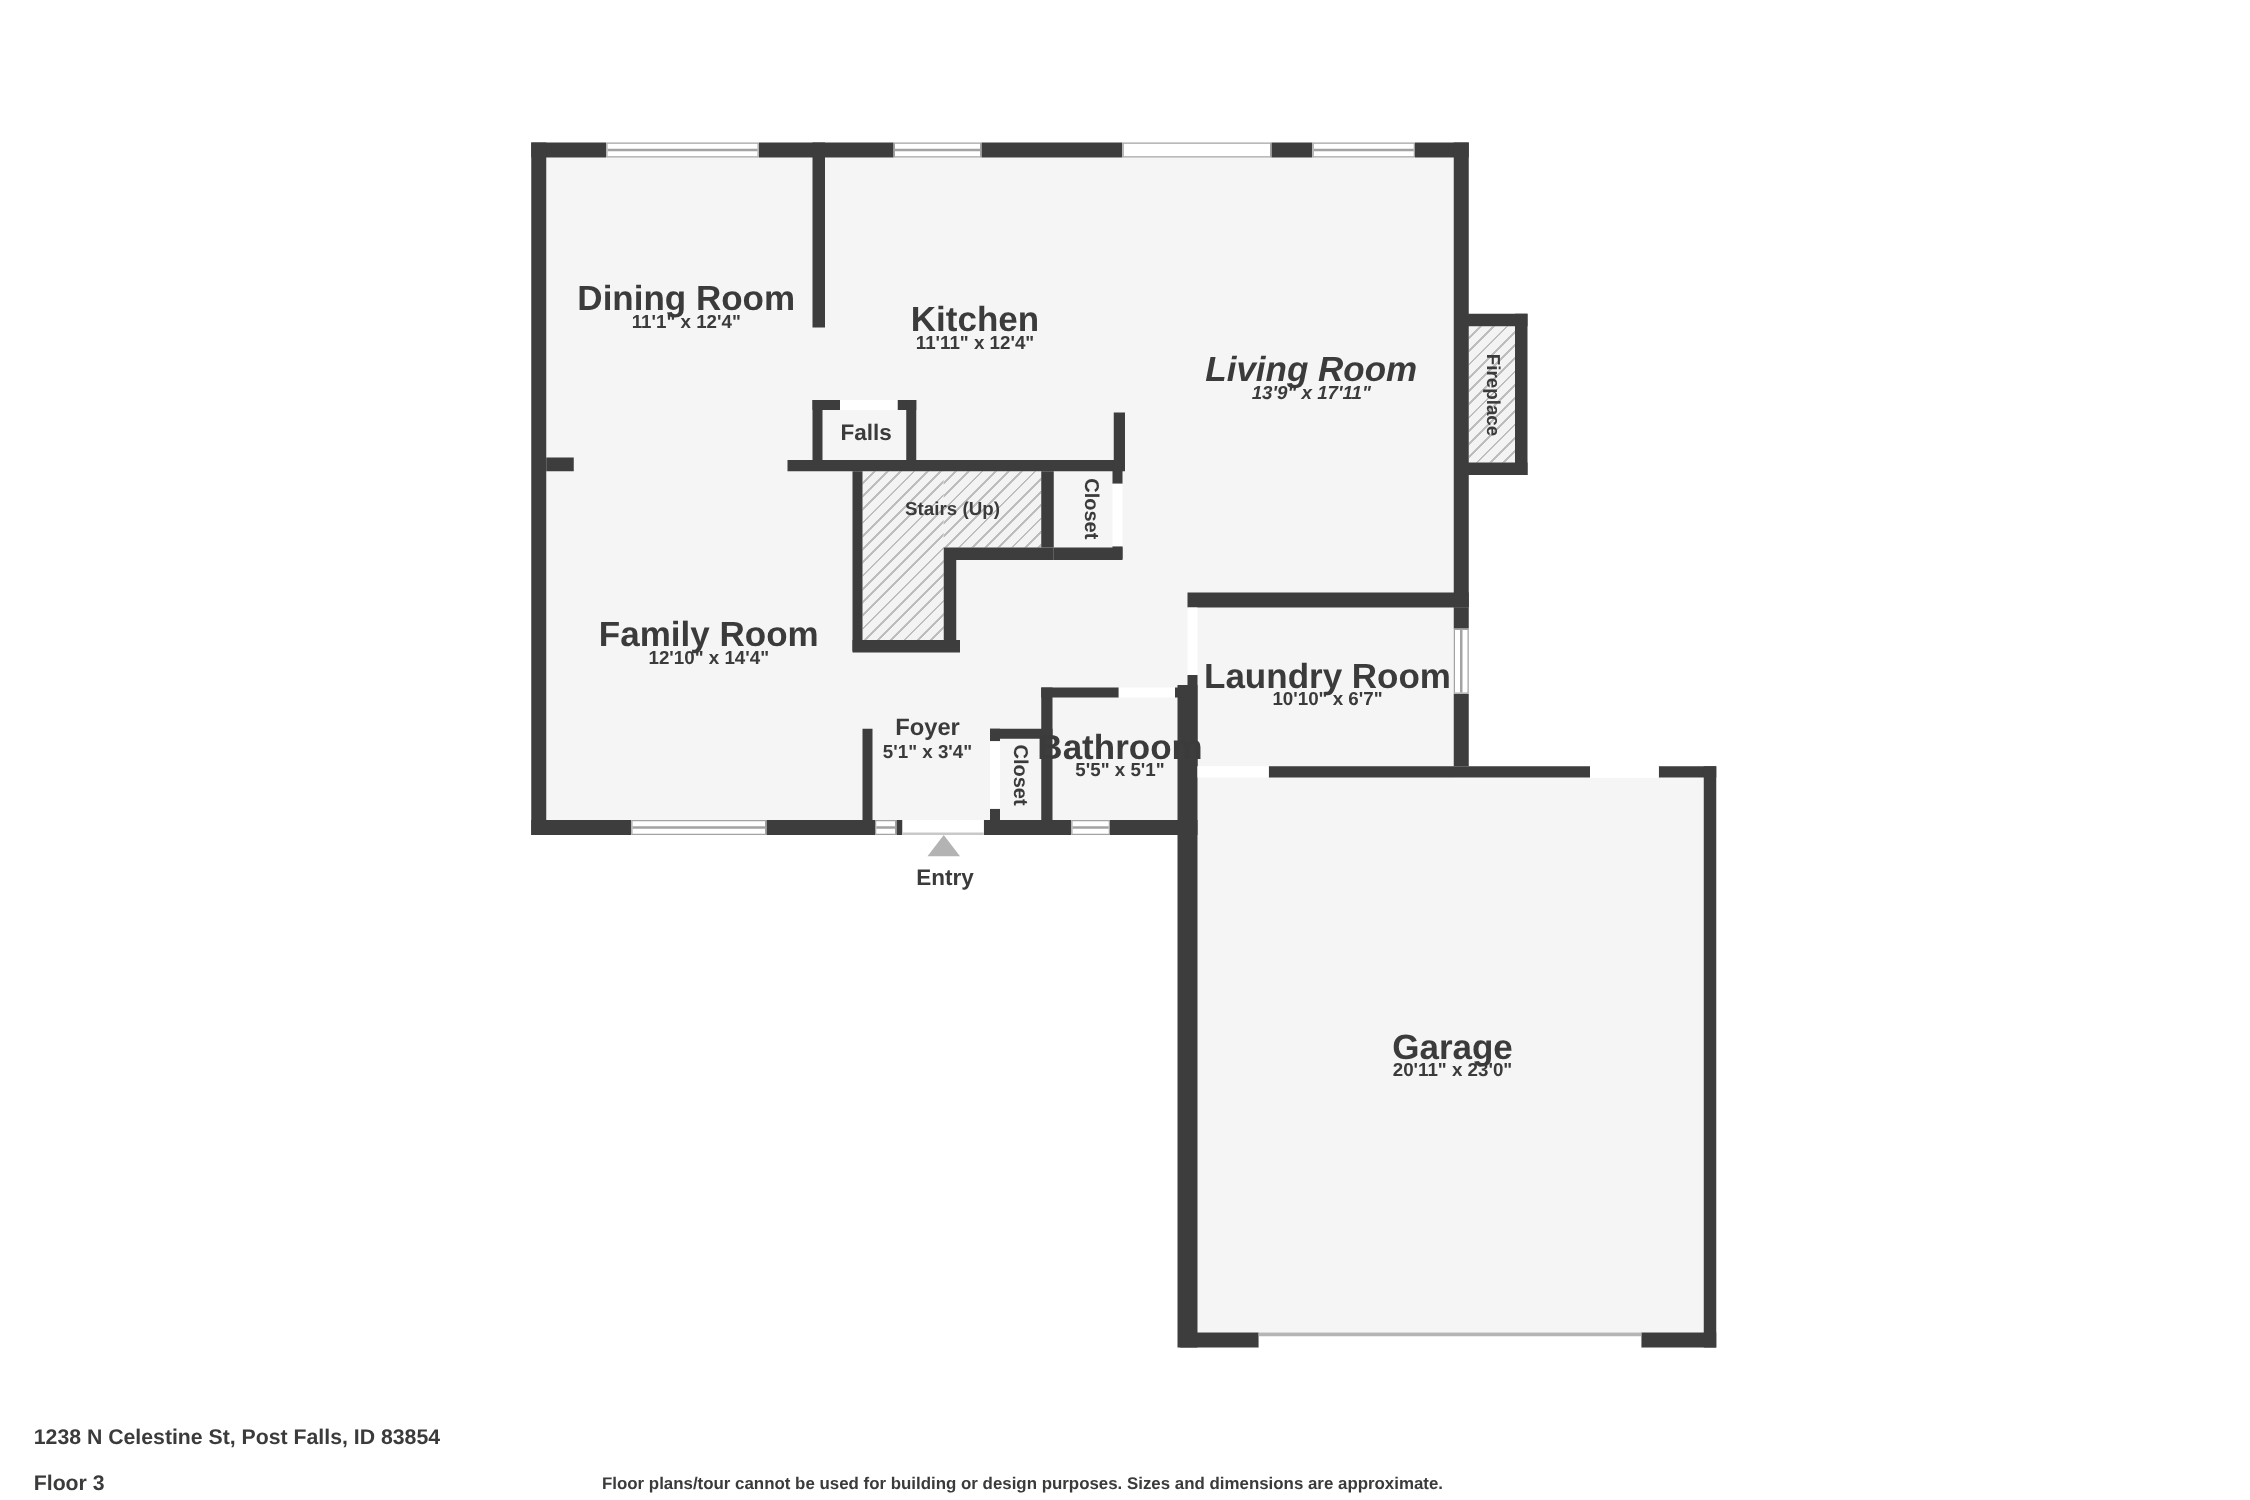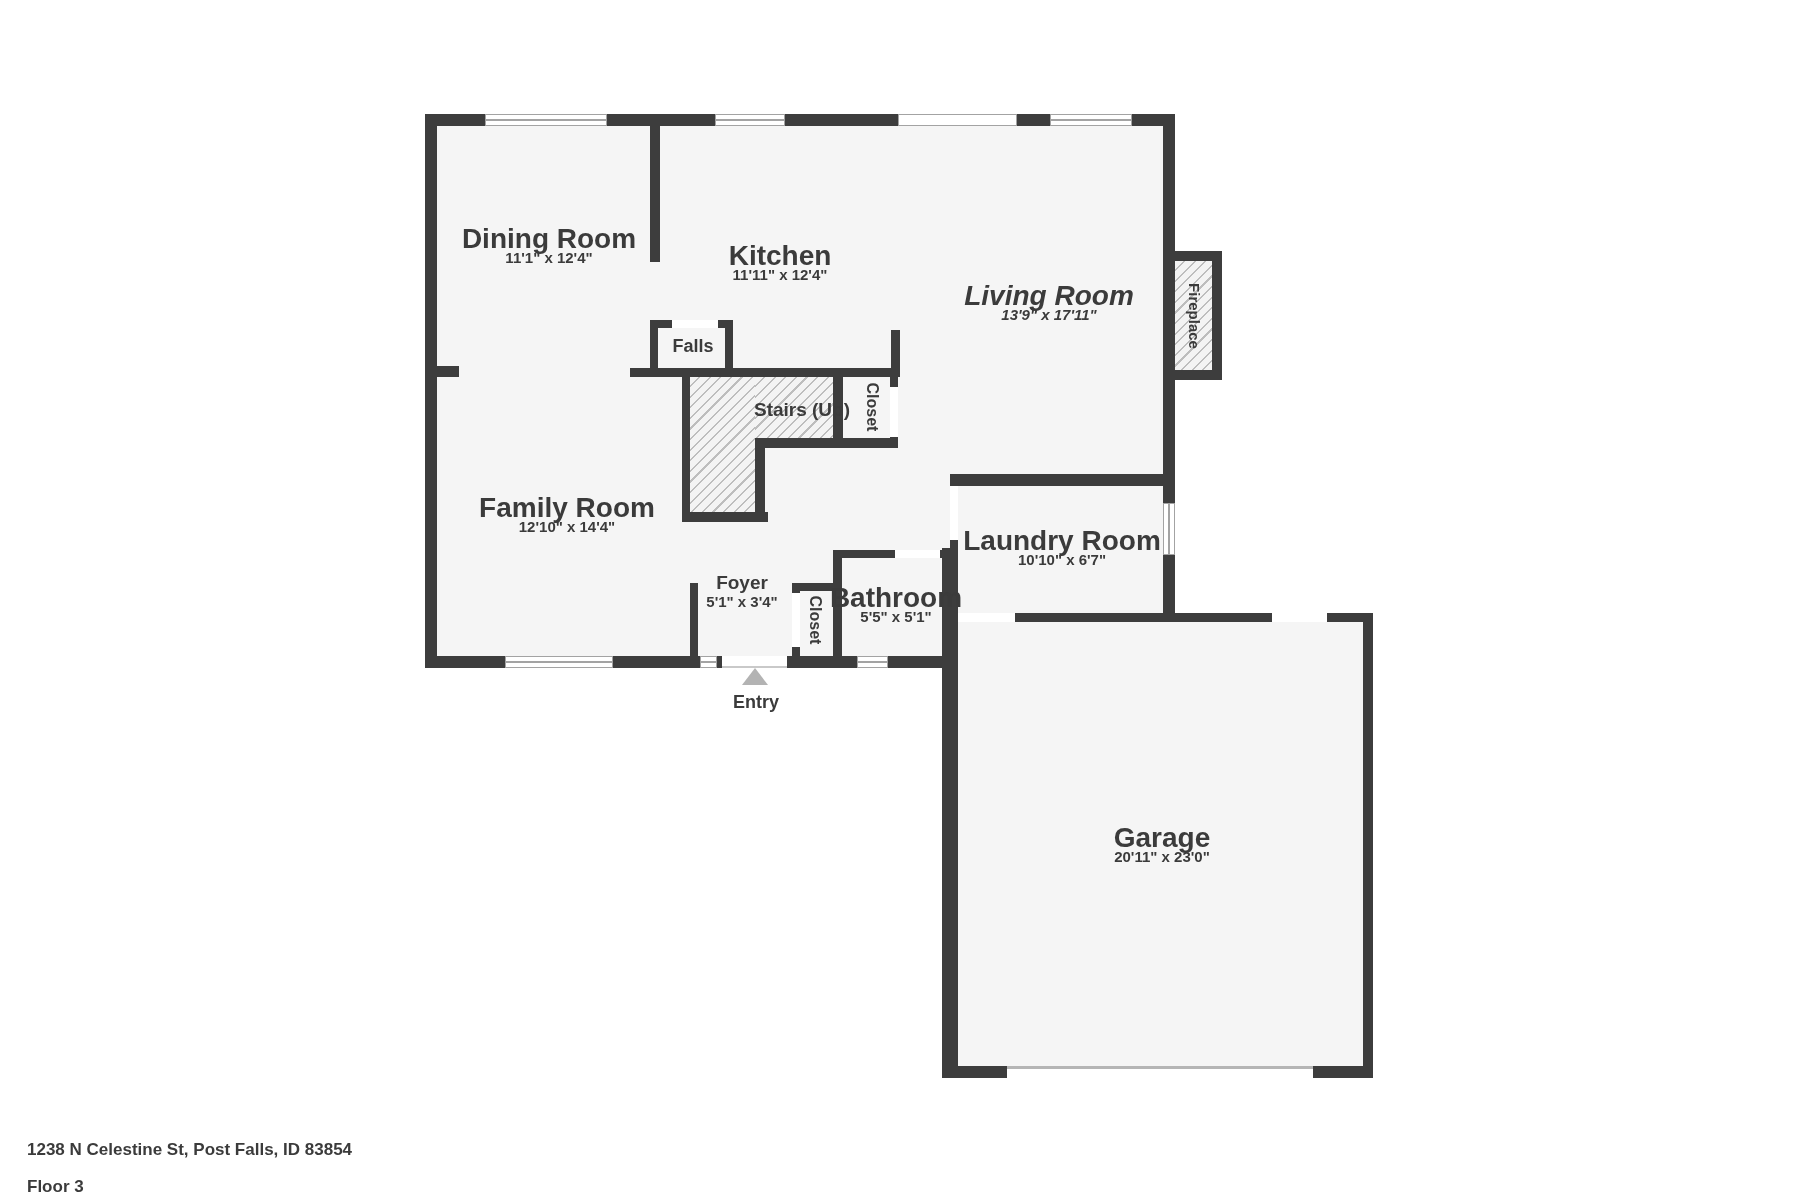--- a/index.html
+++ b/index.html
@@ -145,23 +145,24 @@
   <div class="room-label" style="left:742px;top:572px;">
     <span class="room-name" style="font-size:19px;">Foyer</span>
     <span class="room-dims">5'1" x 3'4"</span>
   </div>
   <div class="room-label" style="left:1162px;top:827px;">
     <span class="room-name">Garage</span>
     <span class="room-dims">20'11" x 23'0"</span>
   </div>
 
   <div class="small-label" style="left:693px;top:336px;font-size:18px;">Falls</div>
-  <div class="small-label" style="left:802px;top:399px;font-size:19px;">Stairs (Up)</div>
+  <div class="small-label" style="left:762px;top:399px;font-size:15px;">Stairs (Up)</div>
   <div class="small-label" style="left:756px;top:692px;font-size:18px;">Entry</div>
 
   <div class="vlabel" style="left:872px;top:407px;">Closet</div>
   <div class="vlabel" style="left:815px;top:620px;">Closet</div>
   <div class="vlabel" style="left:1194px;top:316px;font-size:15px;">Fireplace</div>
 
   <div class="footer-text" style="left:27px;top:1140px;font-size:17px;">1238 N Celestine St, Post Falls, ID 83854</div>
   <div class="footer-text" style="left:27px;top:1177px;font-size:17px;">Floor 3</div>
+  <div class="footer-text" style="left:818px;top:1179px;font-size:13.5px;transform:translateX(-50%);white-space:nowrap;">Floor plans/tour cannot be used for building or design purposes. Sizes and dimensions are approximate.</div>
 
 </div>
 
 </body></html>

